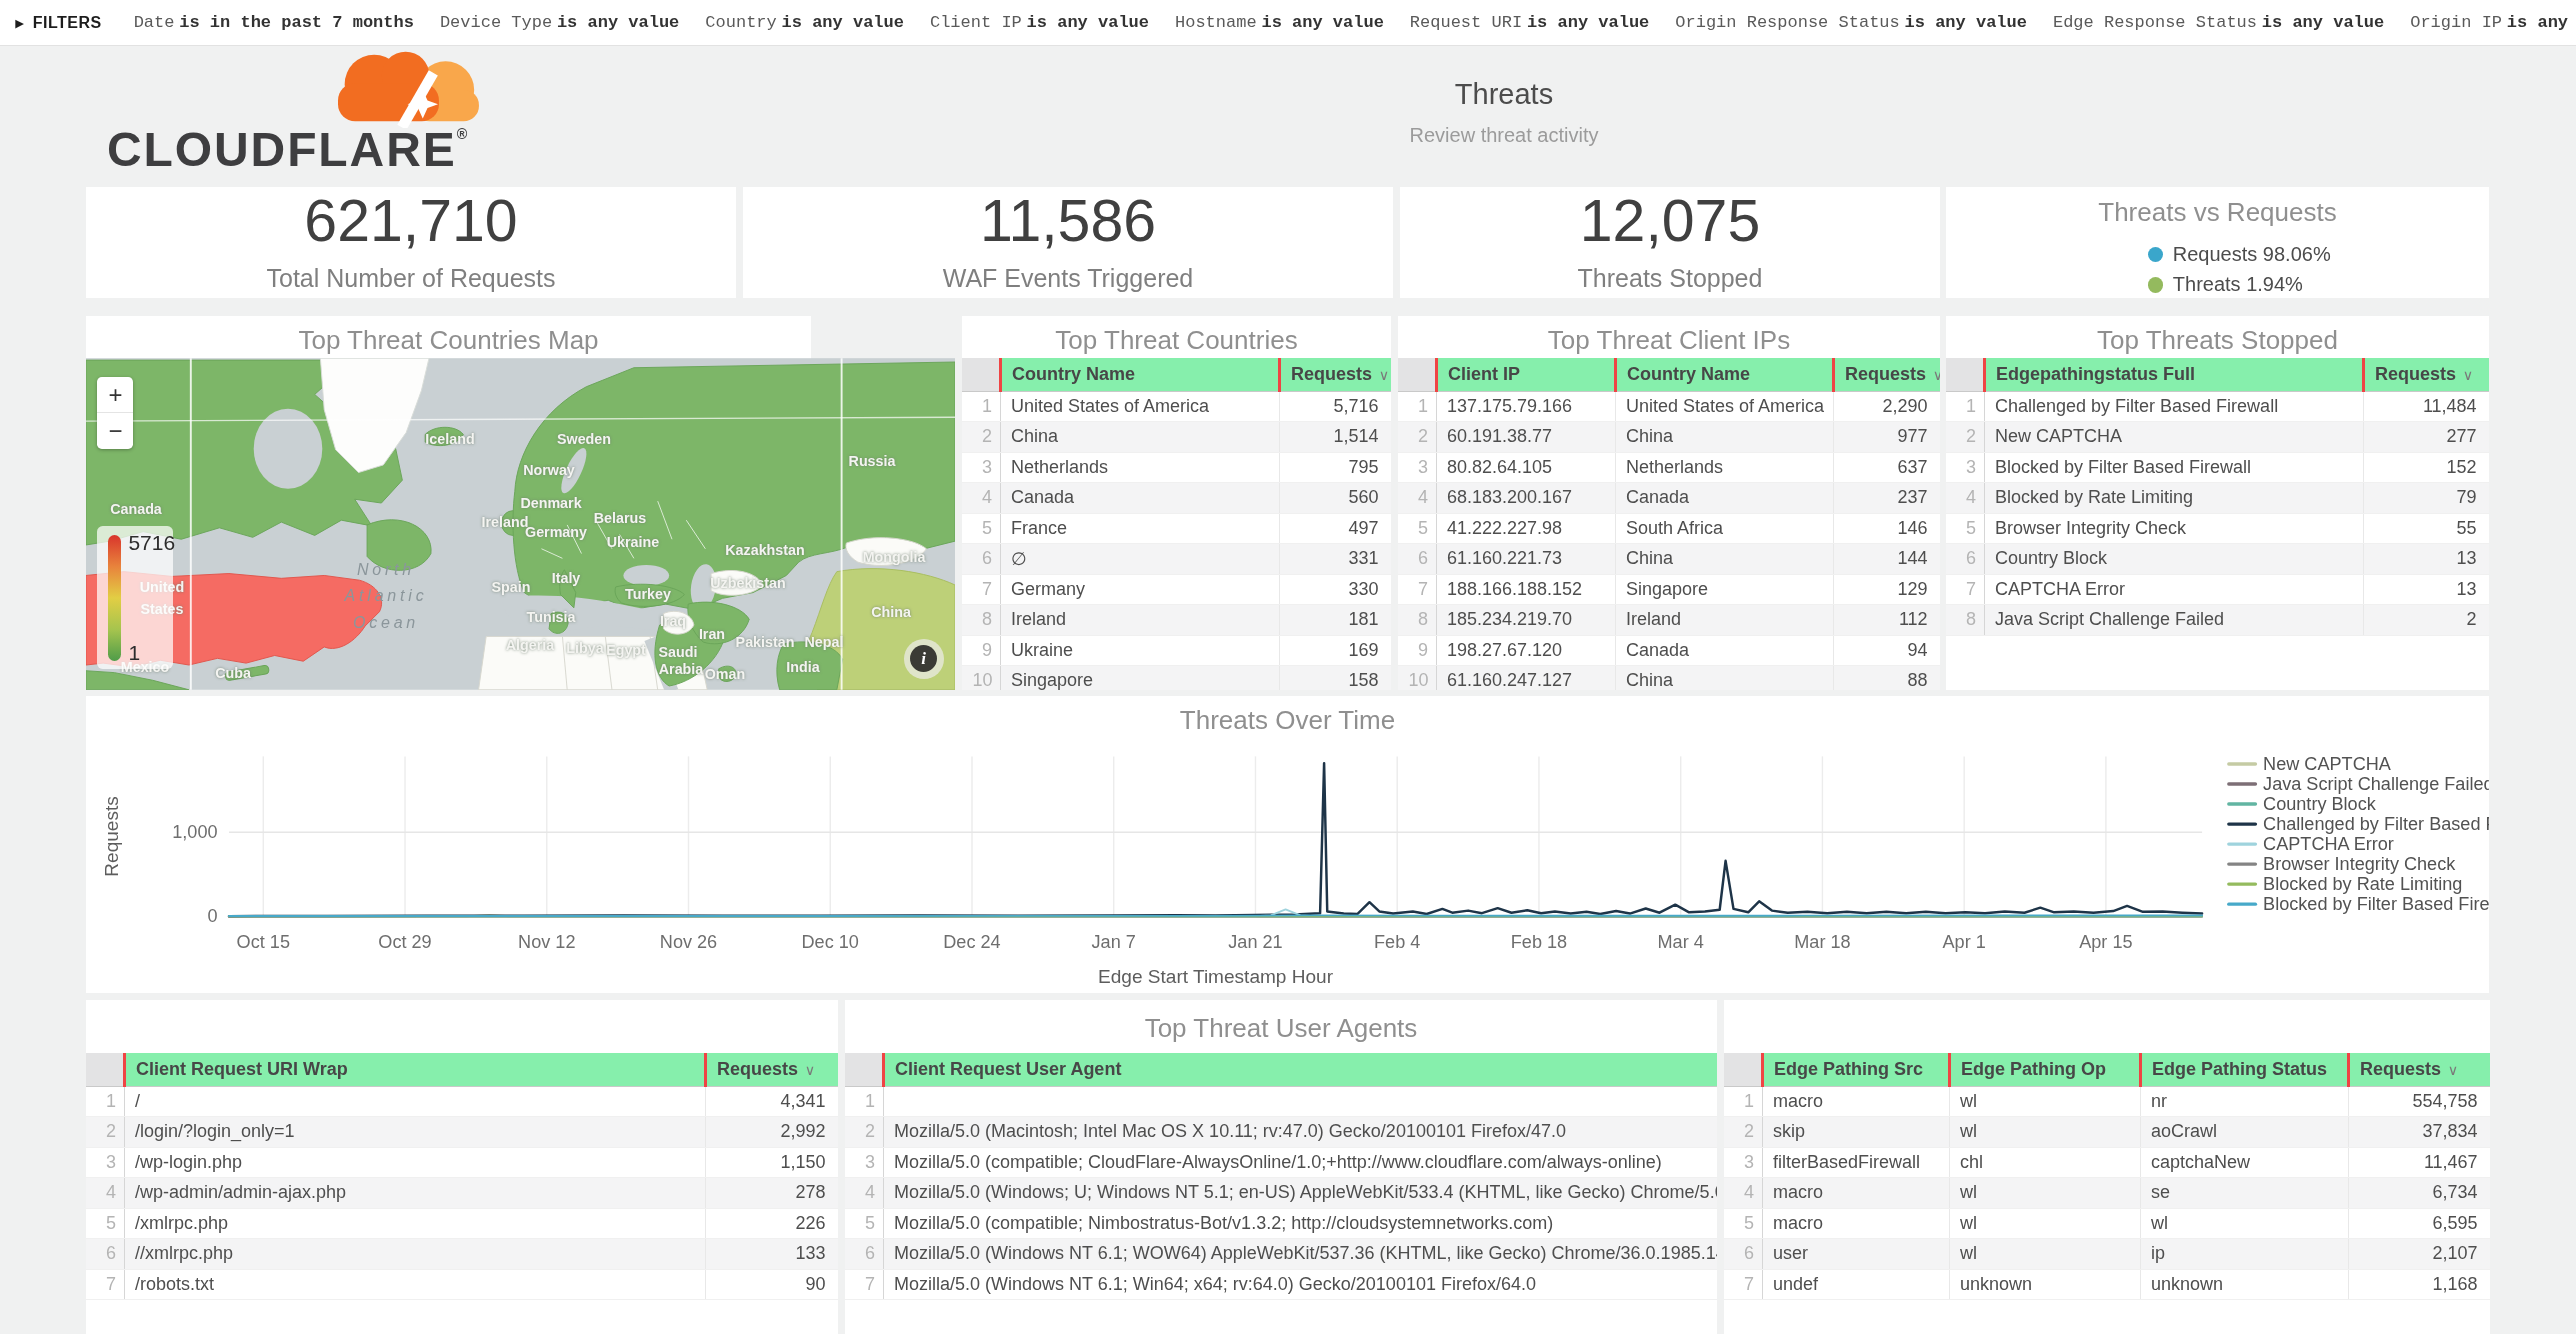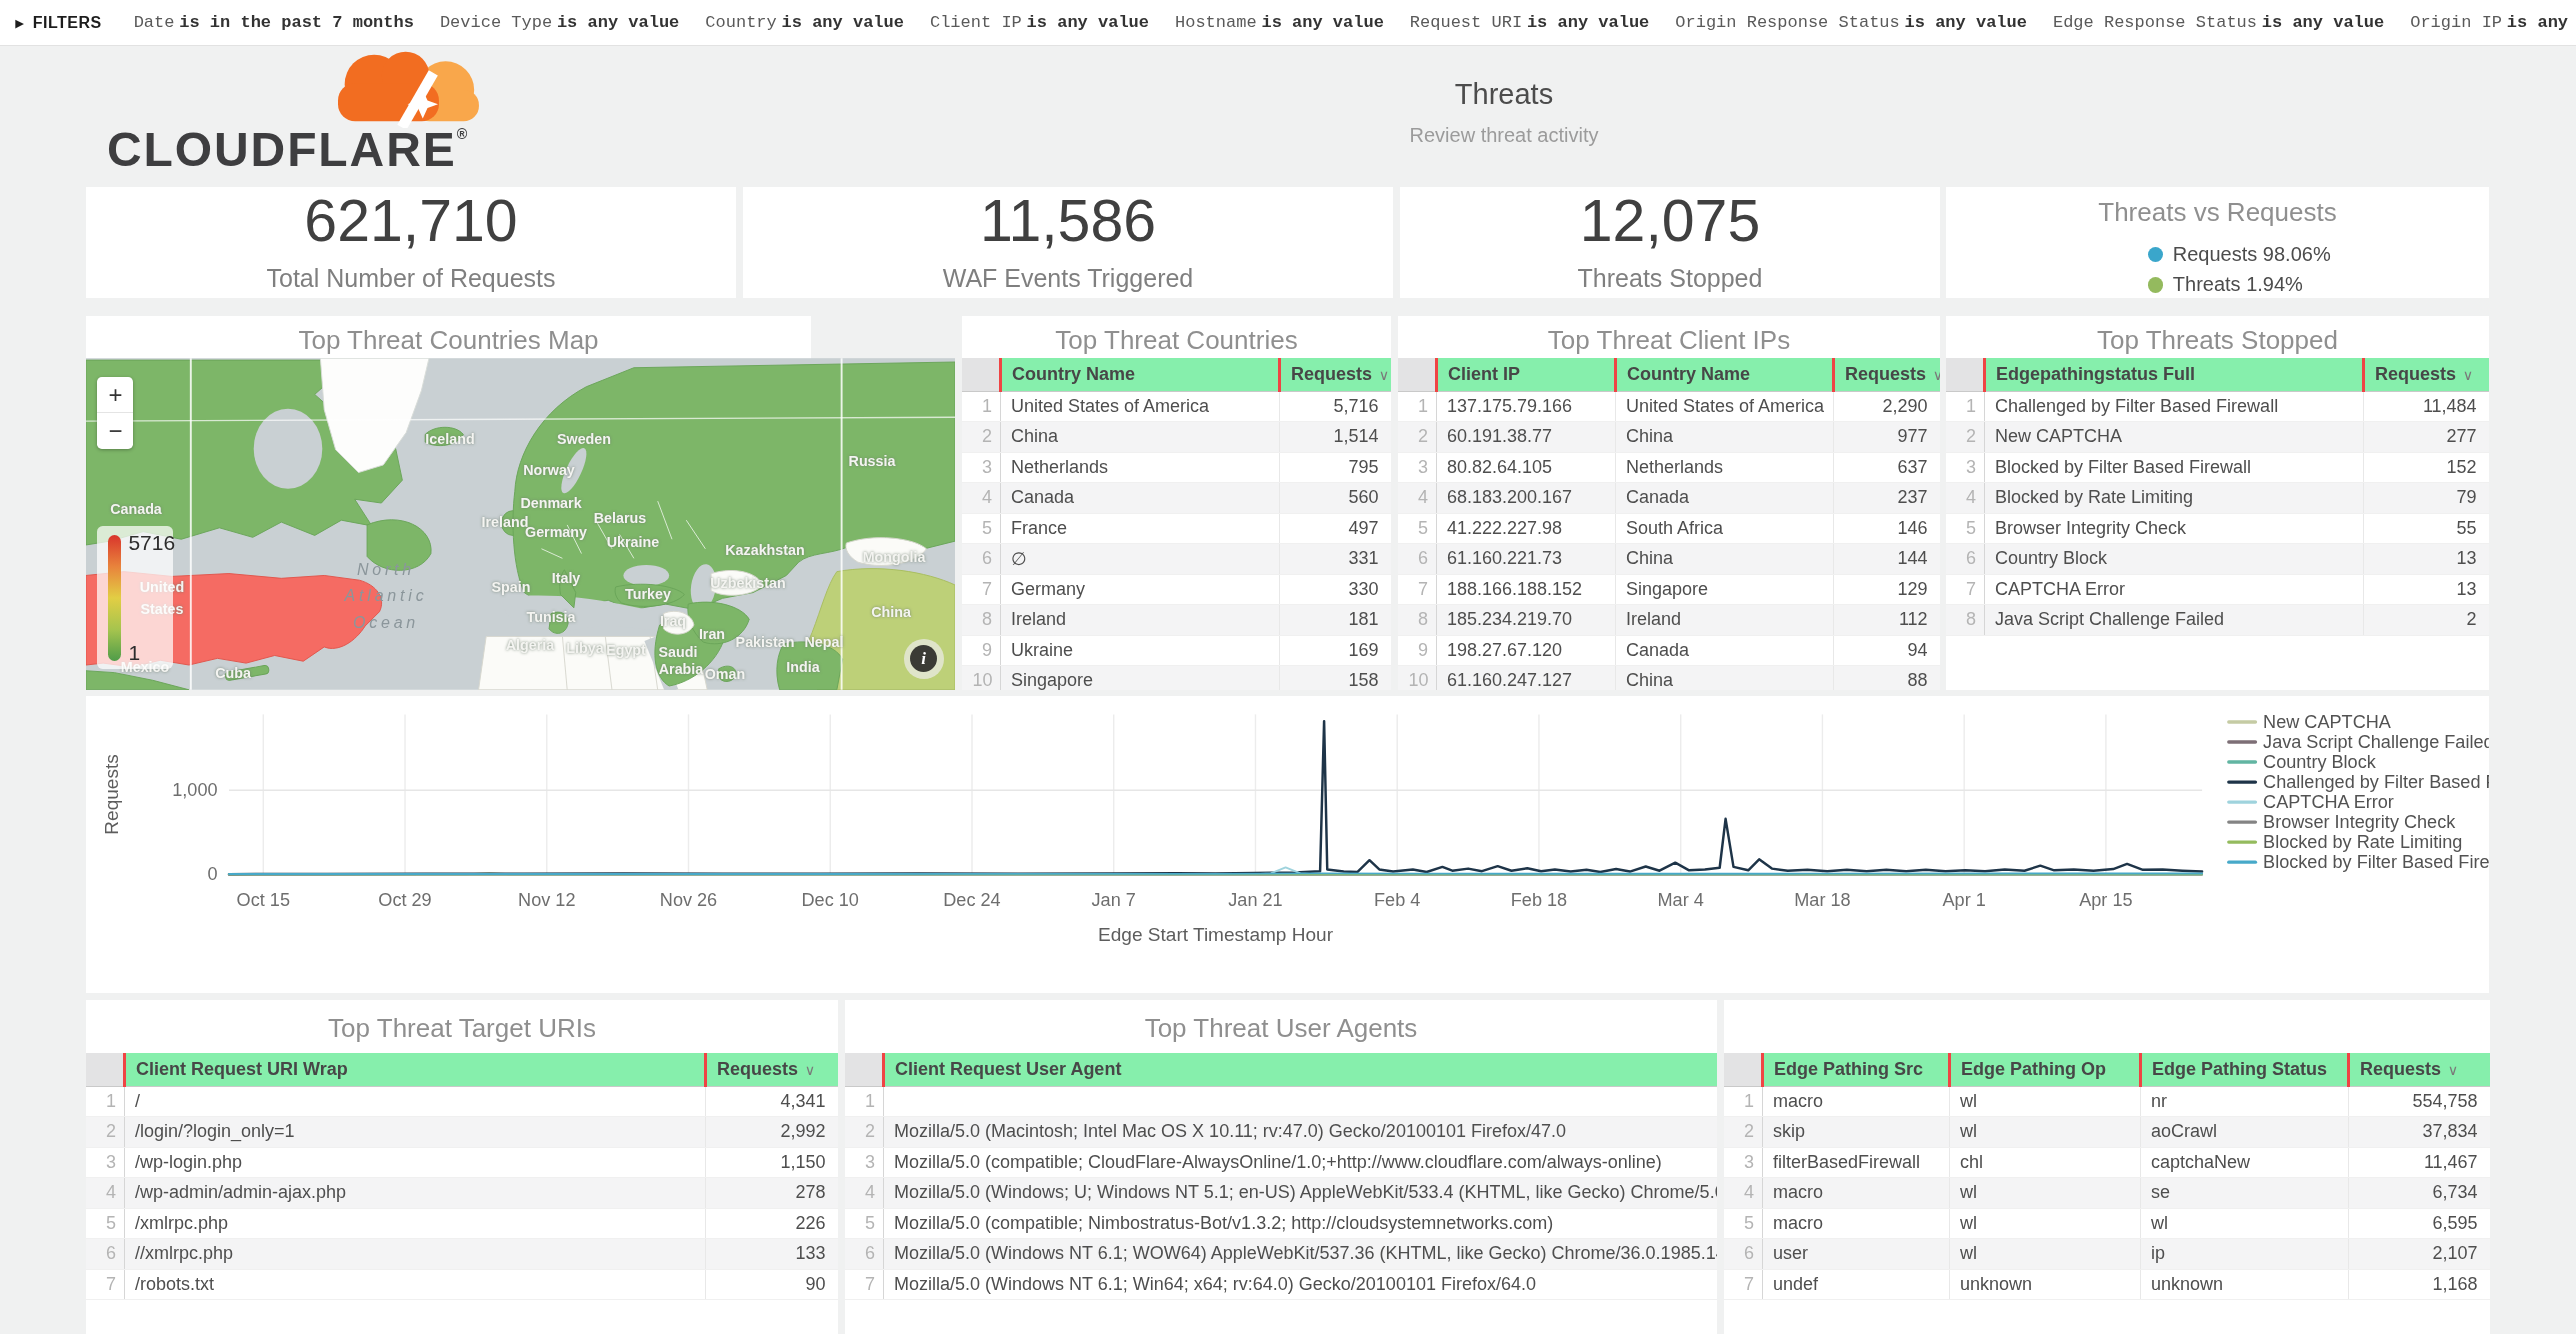--- a/index.html
+++ b/index.html
@@ -484,20 +484,21 @@
               <td class="rn">8</td>
               <td>Java Script Challenge Failed</td>
               <td class="al-right">2</td>
             </tr>
           </tbody>
         </table>
       </div>
   </div>
 
   <div class="tile" id="tile-chart">
+    <div class="tile-title">Threats Over Time</div>
     <svg id="chart-svg" width="2403" height="256" viewBox="0 0 2521 268">
         <g>
           <line x1="186" y1="19" x2="186" y2="187" stroke="#ececec" stroke-width="1.5"></line>
           <line x1="334.7" y1="19" x2="334.7" y2="187" stroke="#ececec" stroke-width="1.5"></line>
           <line x1="483.4" y1="19" x2="483.4" y2="187" stroke="#ececec" stroke-width="1.5"></line>
           <line x1="632.0999999999999" y1="19" x2="632.0999999999999" y2="187" stroke="#ececec" stroke-width="1.5"></line>
           <line x1="780.8" y1="19" x2="780.8" y2="187" stroke="#ececec" stroke-width="1.5"></line>
           <line x1="929.5" y1="19" x2="929.5" y2="187" stroke="#ececec" stroke-width="1.5"></line>
           <line x1="1078.1999999999998" y1="19" x2="1078.1999999999998" y2="187" stroke="#ececec" stroke-width="1.5"></line>
           <line x1="1226.8999999999999" y1="19" x2="1226.8999999999999" y2="187" stroke="#ececec" stroke-width="1.5"></line>
@@ -569,21 +570,20 @@
           </g>
           <g>
             <line x1="2248" y1="174" x2="2276" y2="174" stroke="#47a9c9" stroke-width="3.5" stroke-linecap="round"></line>
             <text x="2284" y="180" class="chart-legend-text">Blocked by Filter Based Firewall</text>
           </g>
         </g>
       </svg>
   </div>
 
   <div class="tile" id="tile-uris">
-    <div class="tile-title2">Top Threat Target URIs</div>
     <div class="tbl-wrap t3">
         <table class="grid">
           <colgroup>
             <col style="width: 38px;">
             <col>
             <col style="width: 133px;">
           </colgroup>
           <thead>
             <tr>
               <th></th>

